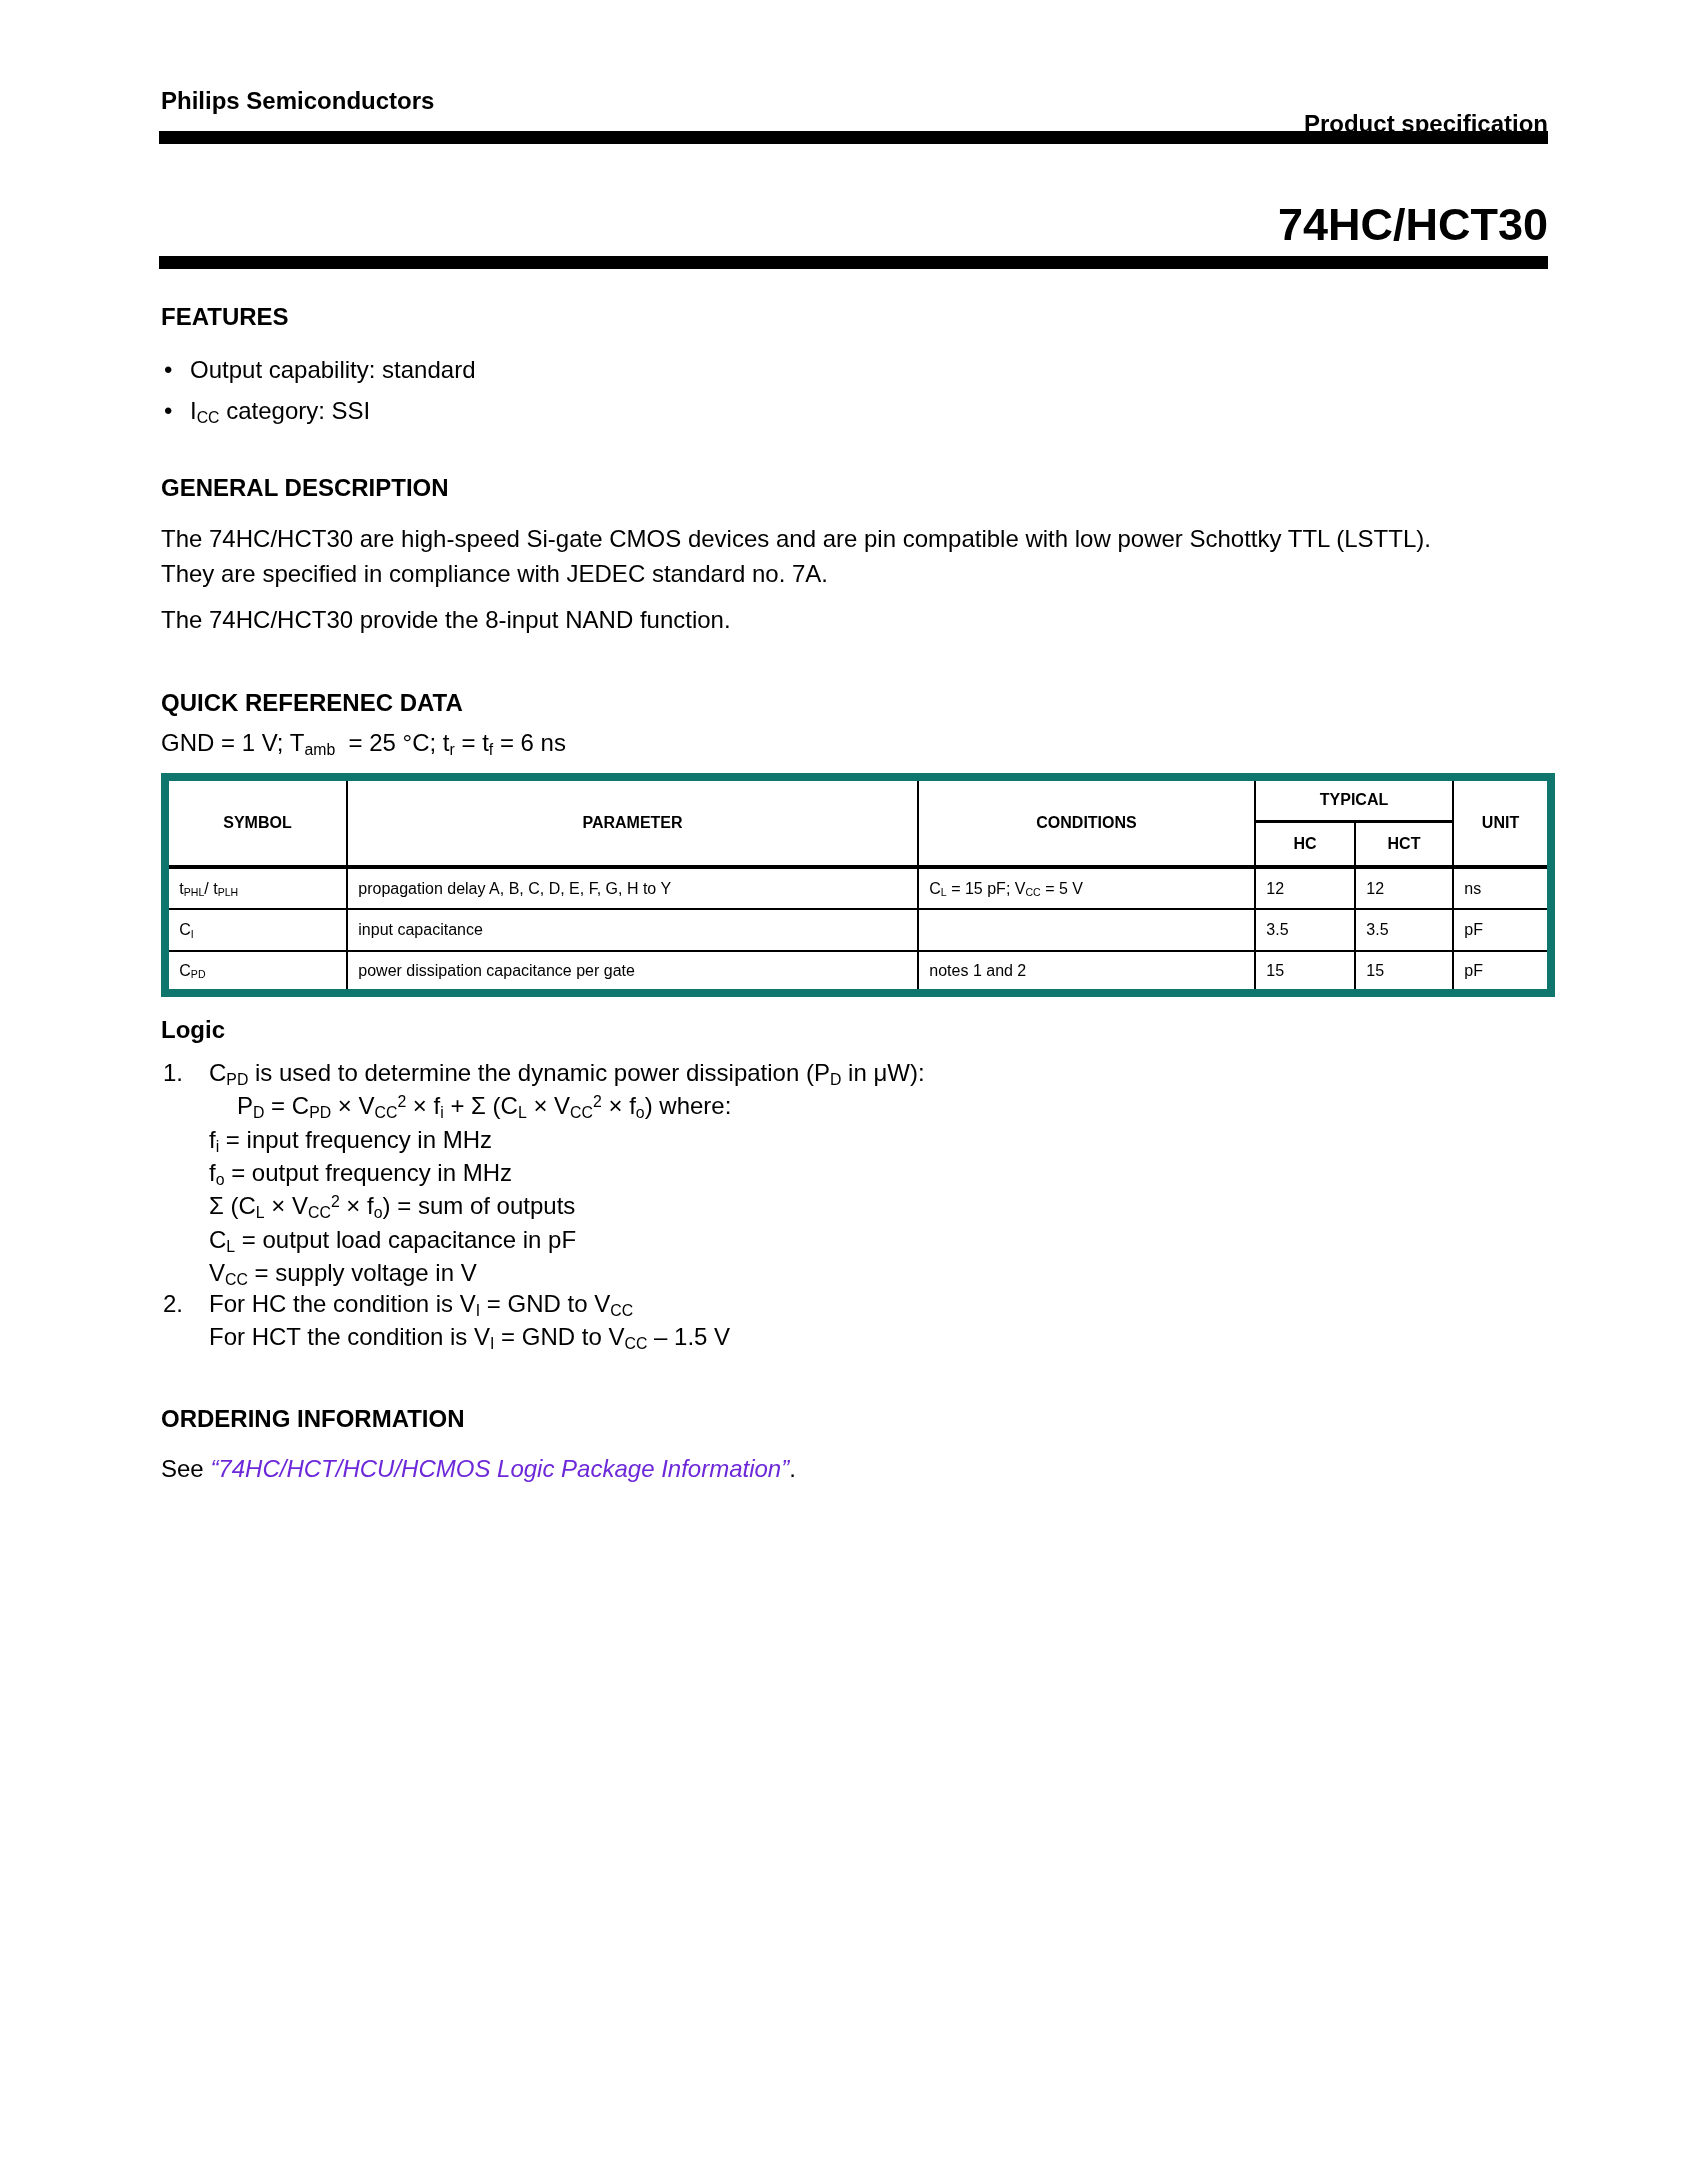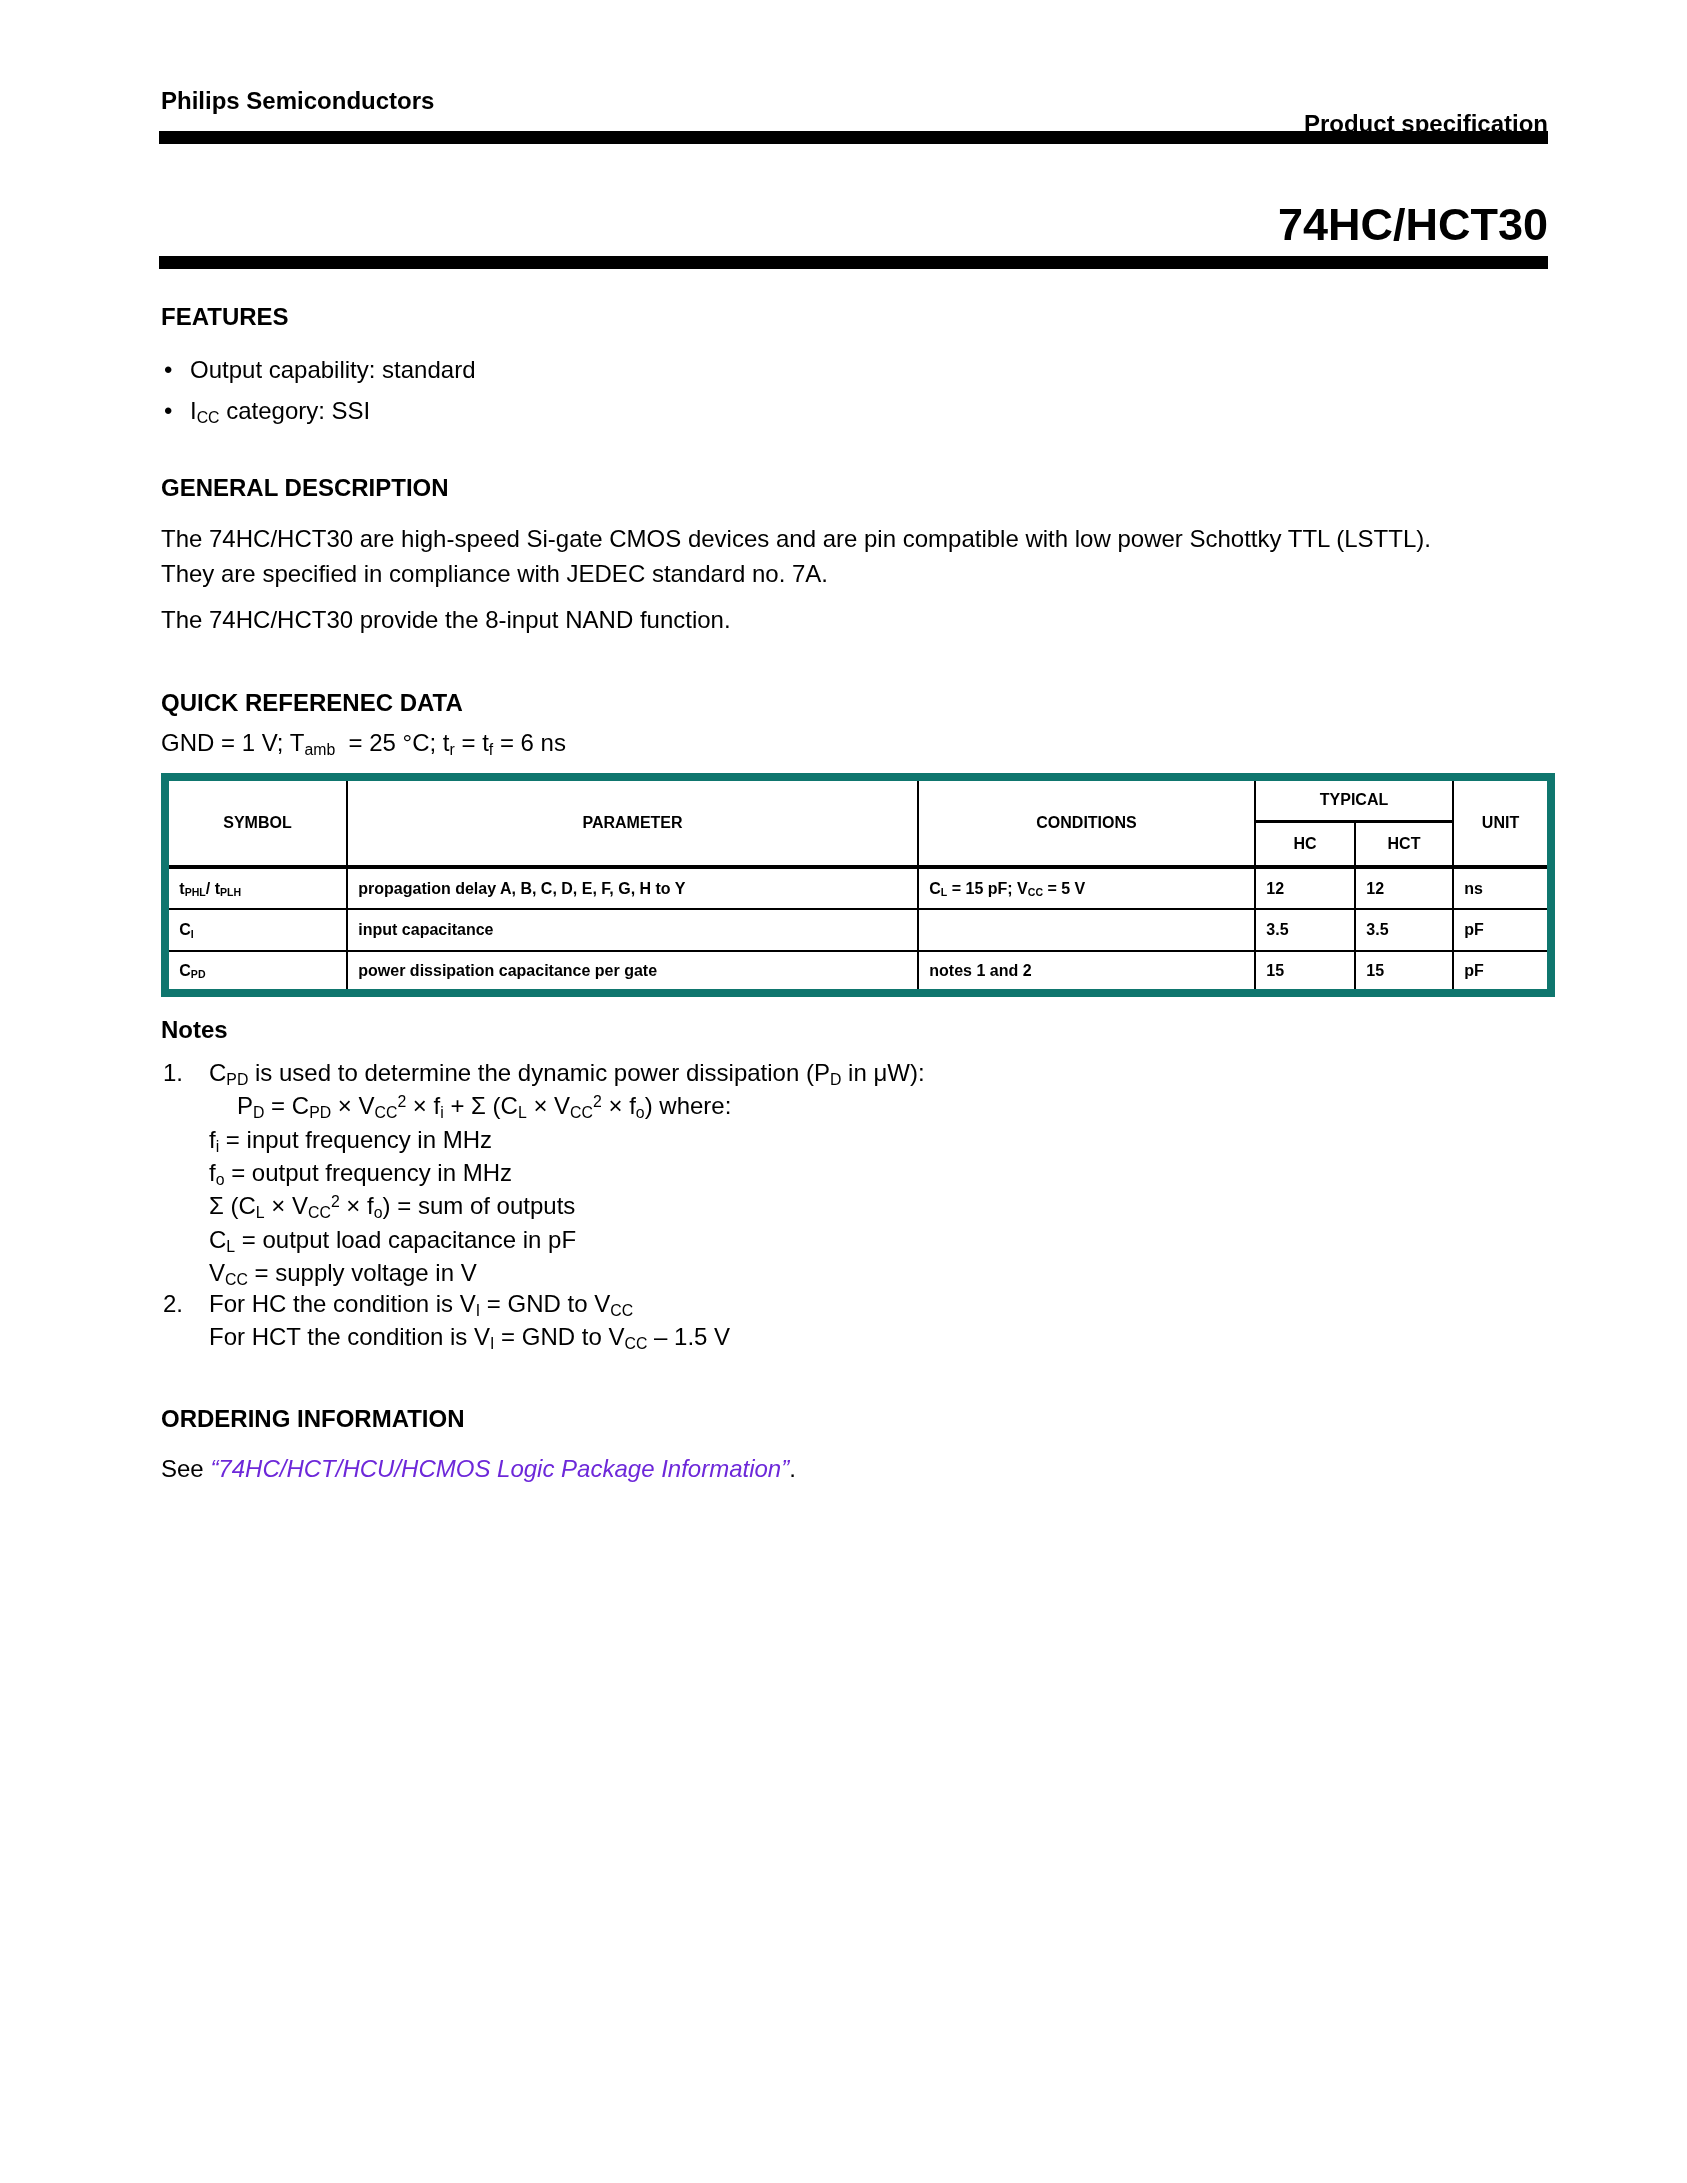--- a/index.html
+++ b/index.html
@@ -12,21 +12,21 @@
   .bar{position:absolute;left:159px;width:1389px;background:#000;}
   .right{text-align:right;margin-top:23px;}
   .sb{font-size:0.66em;position:relative;top:0.24em;}
   .sp{font-size:0.66em;position:relative;top:-0.45em;}
   .bullet{display:inline-block;width:26px;}
   .red-link{color:#6d28d9;font-style:italic;}
   table.qr{border-collapse:collapse;position:absolute;left:161px;top:773px;
            font-size:16px;table-layout:fixed;border:8px solid #0f766e;}
   table.qr th,table.qr td{border:2.4px solid #000;overflow:hidden;}
   table.qr th{font-weight:bold;text-align:center;vertical-align:middle;padding:0;}
-  table.qr td{font-weight:bold;text-align:left;vertical-align:middle;padding:0 0 0 10.3px;}
+  table.qr td{font-weight:normal;text-align:left;vertical-align:middle;padding:0 0 0 10.3px;}
   tr.hr1{height:44px;}
   tr.hr2{height:46px;}
   tr.dr{height:42px;}
   .typ{border-bottom:3.2px solid #000 !important;}
   .hb{border-bottom:4.8px solid #000 !important;}
   tr.dr1 td{border-top:4.8px solid #000;}
 </style>
 </head>
 <body>
 
@@ -92,21 +92,21 @@
       <td><span>C</span><span class="sb">PD</span></td>
       <td>power dissipation capacitance per gate</td>
       <td>notes 1 and 2</td>
       <td>15</td>
       <td>15</td>
       <td>pF</td>
     </tr>
   </tbody>
     </table>
 
-  <div class="abs h" style="left:161px;top:1015px">Notes</div>
+  <div class="abs h" style="left:161px;top:1015px">Logic</div>
 
   <div class="abs t" style="left:163px;top:1056px">1.</div>
   <div class="abs t" style="left:209px;top:1056px"><span>C</span><span class="sb">PD</span><span> is used to determine the dynamic power dissipation (P</span><span class="sb">D</span><span> in μW):</span></div>
 
   <div class="abs t" style="left:237px;top:1089px"><span>P</span><span class="sb">D</span><span> = C</span><span class="sb">PD</span><span> × V</span><span class="sb">CC</span><span class="sp">2</span><span>&nbsp;× f</span><span class="sb">i</span><span> + Σ (C</span><span class="sb">L</span><span> × V</span><span class="sb">CC</span><span class="sp">2</span><span>&nbsp;× f</span><span class="sb">o</span><span>) where:</span></div>
 
   <div class="abs t" style="left:209px;top:1123px"><span>f</span><span class="sb">i</span><span> = input frequency in MHz</span></div>
   <div class="abs t" style="left:209px;top:1156px"><span>f</span><span class="sb">o</span><span> = output frequency in MHz</span></div>
   <div class="abs t" style="left:209px;top:1189px"><span>Σ (C</span><span class="sb">L</span><span> × V</span><span class="sb">CC</span><span class="sp">2</span><span>&nbsp;× f</span><span class="sb">o</span><span>) = sum of outputs</span></div>
   <div class="abs t" style="left:209px;top:1223px"><span>C</span><span class="sb">L</span><span> = output load capacitance in pF</span></div>

